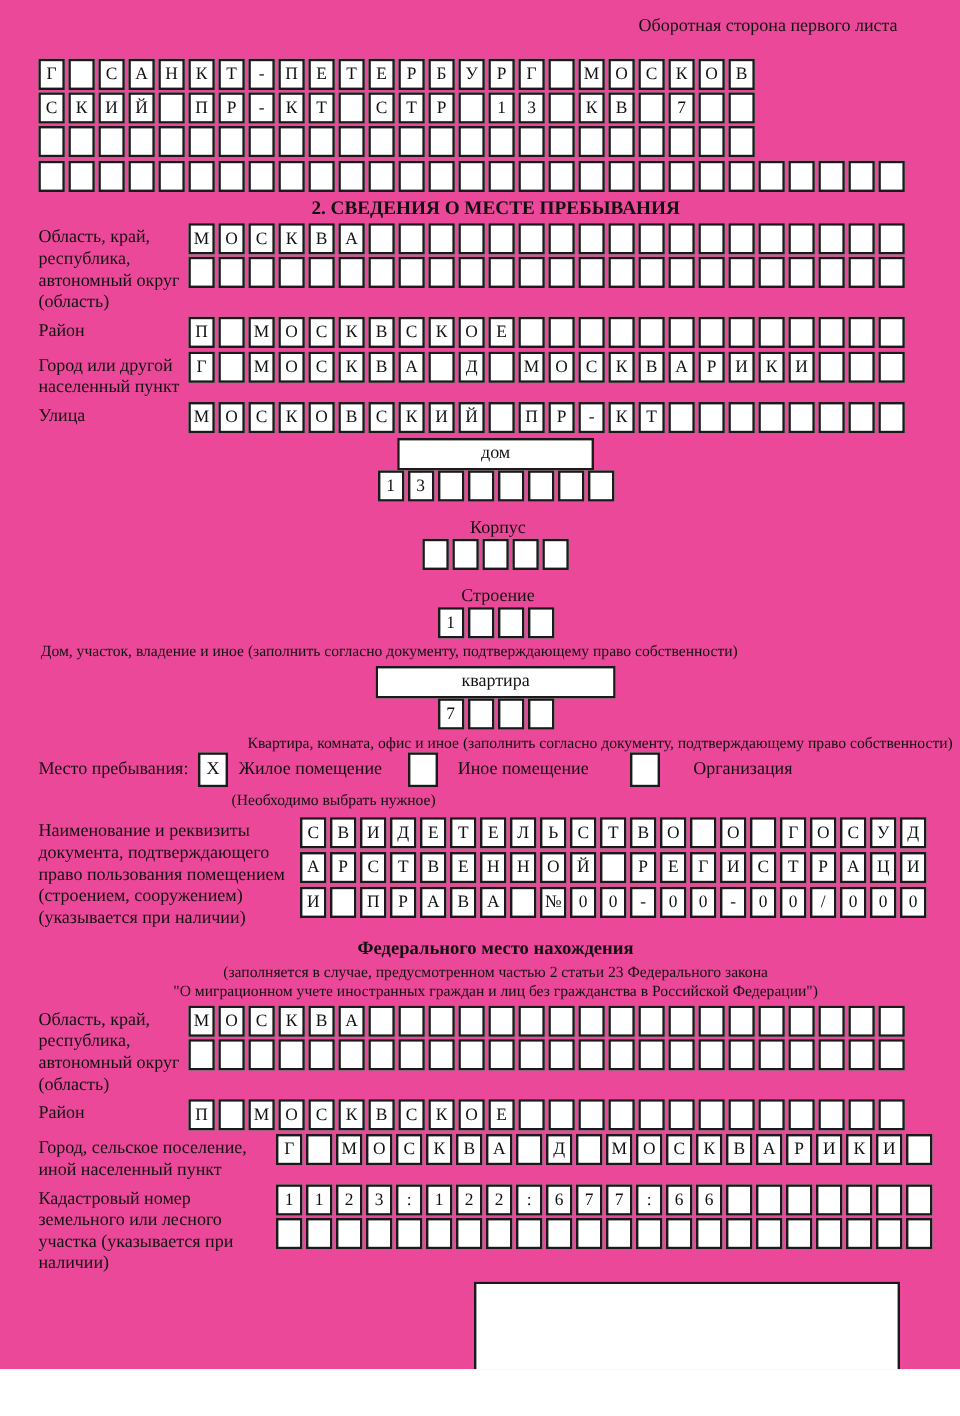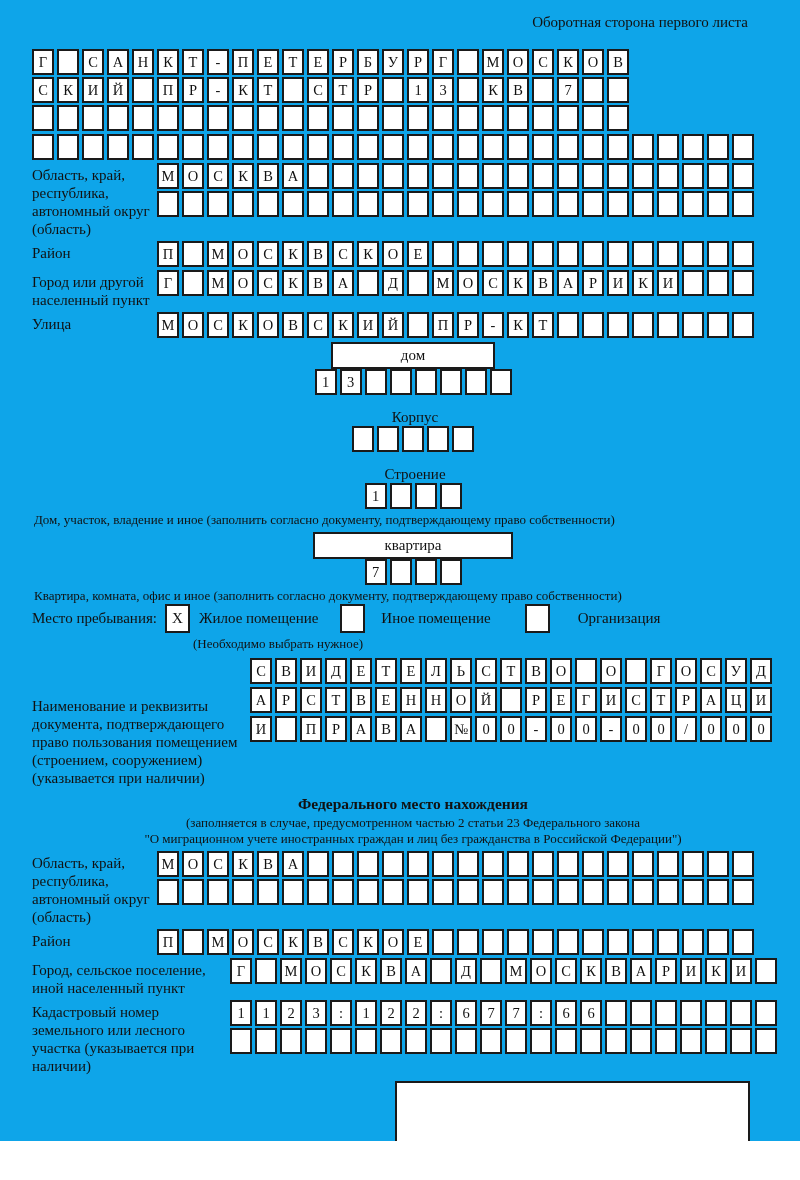--- a/index.html
+++ b/index.html
@@ -1,26 +1,26 @@
 <!DOCTYPE html>
 <html><head>
 <meta charset="utf-8">
 <style>
   html,body{margin:0;padding:0;background:#fff;}
   .page{
     width:800px;height:1141px;box-sizing:border-box;
     padding:14px 6px 0 32px;overflow:hidden;position:relative;
     font-family:"Liberation Serif","DejaVu Serif",serif;
-    color:#111;background:#0ea5e9;
+    color:#111;background:#ec4899;
   }
   .header-note{text-align:right;margin-right:46px;font-size:15px;}
   .field{display:flex;align-items:flex-start;margin-top:3px;}
   .flabel{width:125px;flex-shrink:0;font-size:15px;line-height:18px;padding-top:3px;}
   .flabel.addr{width:148px;}
-  .flabel.doc{width:218px;margin-top:36px;}
+  .flabel.doc{width:218px;}
   .flabel.wide{width:198px;}
   .rows{display:flex;flex-direction:column;gap:2px;}
   .brow{display:flex;gap:3px;}
   .cbox{
     width:22px;height:26px;box-sizing:border-box;border:2px solid #1a1a1a;
     display:flex;align-items:center;justify-content:center;
     font-size:14.5px;flex-shrink:0;background:#fff;
   }
   .extra-row{margin-top:3px;}
   .cap{text-align:center;font-size:13px;line-height:16px;margin-top:3px;}
@@ -151,20 +151,21 @@
       <span class="cbox"></span>
       <span class="cbox"></span>
       <span class="cbox"></span>
       <span class="cbox"></span>
       <span class="cbox"></span>
       <span class="cbox"></span>
       <span class="cbox"></span>
       <span class="cbox"></span>
     </div>
 
+  <div class="h2">2. СВЕДЕНИЯ О МЕСТЕ ПРЕБЫВАНИЯ</div>
 
   <div class="field">
     <div class="flabel">Область, край, республика, автономный округ (область)</div>
     <div class="rows">
       <div class="brow">
           <span class="cbox">М</span>
           <span class="cbox">О</span>
           <span class="cbox">С</span>
           <span class="cbox">К</span>
           <span class="cbox">В</span>
@@ -341,21 +342,21 @@
   <div class="domrow">
     <div class="wbox kvart">квартира</div>
     <div class="gap8"></div>
     <div class="brow">
         <span class="cbox">7</span>
         <span class="cbox"></span>
         <span class="cbox"></span>
         <span class="cbox"></span>
       </div>
   </div>
-  <div class="cap" style="text-align:left;margin-left:2px;">Квартира, комната, офис и иное (заполнить согласно документу, подтверждающему право собственности)</div>
+  <div class="cap" style="text-align:right;margin-left:2px;">Квартира, комната, офис и иное (заполнить согласно документу, подтверждающему право собственности)</div>
 
   <div class="mesto">
     <span>Место пребывания:</span>
     <span class="chk" style="margin-left:8px;">X</span>
     <span style="margin-left:9px;">Жилое помещение</span>
     <span class="chk" style="margin-left:22px;"></span>
     <span style="margin-left:16px;">Иное помещение</span>
     <span class="chk" style="margin-left:34px;"></span>
     <span style="margin-left:28px;">Организация</span>
   </div>

